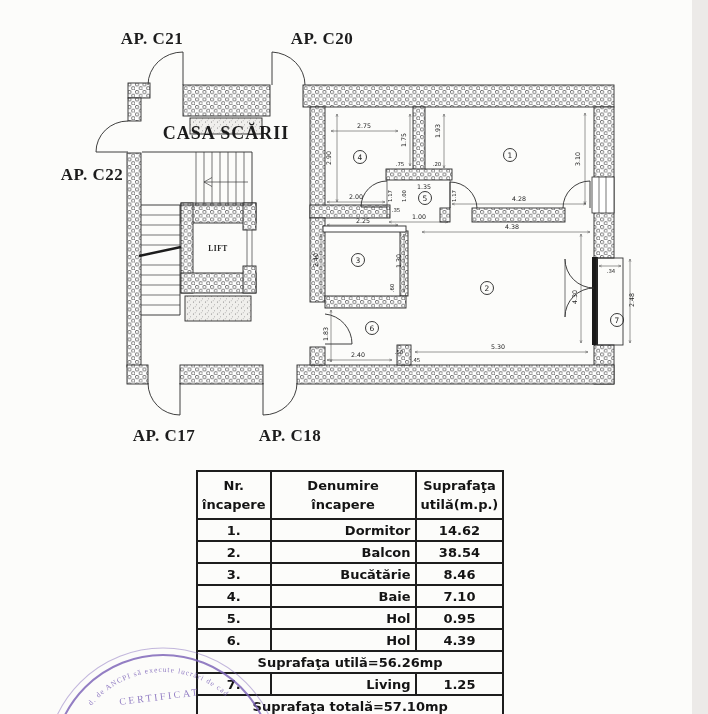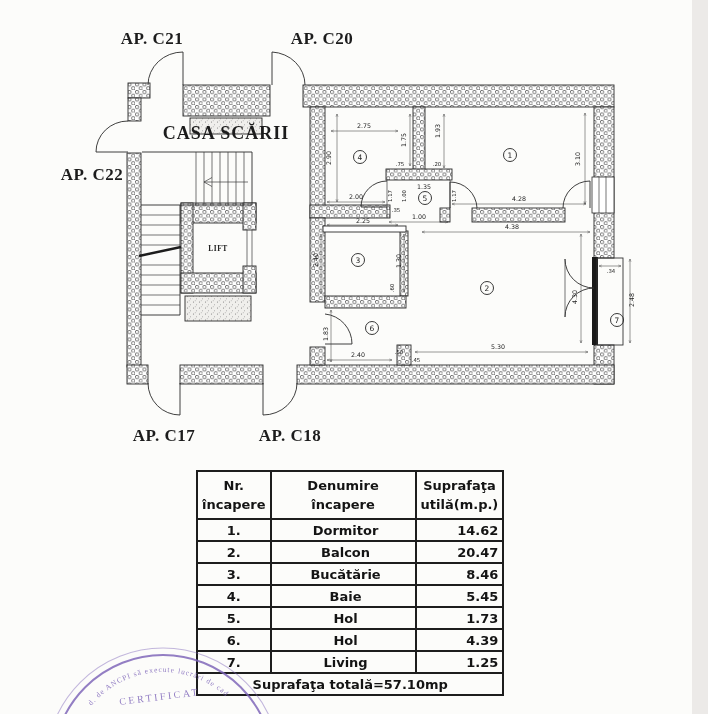--- a/index.html
+++ b/index.html
@@ -20,22 +20,22 @@
   .ln{stroke:#2a2a2a;stroke-width:.9;fill:none;}
   .lnthin{stroke:#3a3a3a;stroke-width:.7;fill:none;}
   .arc{stroke:#2a2a2a;stroke-width:.9;fill:none;}
   .dimln{stroke:#444;stroke-width:.55;fill:none;marker-start:url(#arr);marker-end:url(#arr);}
   
   #areas-table{position:absolute;left:196px;top:470px;z-index:2;border-collapse:collapse;
      font-family:"DejaVu Sans",sans-serif;font-weight:bold;color:#141414;background:transparent;}
   #areas-table td{border:2px solid #1d1d1d;font-size:13px;padding:0 4px;height:20px;background:transparent;}
   #areas-table td.hdr{height:46px;text-align:center;line-height:1.5;font-size:13px;}
   .c-nr{width:52px;text-align:center;}
-  .c-name{width:130px;text-align:center;padding-left:9px !important;}
-  .c-area{width:72px;text-align:right;border-radius:8px;}
+  .c-name{width:130px;text-align:right;padding-left:9px !important;}
+  .c-area{width:72px;text-align:center;border-radius:8px;}
   .spanrow{text-align:center;font-size:13.5px;}
   
   .stamp-txt{font-family:"Liberation Serif",serif;fill:#7c63b8;}
 </style>
 </head>
 <body>
 
 <div id="page">
 
 <svg id="plan-svg" width="708" height="714" viewBox="0 0 708 714">
@@ -276,41 +276,44 @@
       </td>
     </tr>
     <tr>
       <td class="c-nr">1.</td>
       <td class="c-name">Dormitor</td>
       <td class="c-area">14.62</td>
     </tr>
     <tr>
       <td class="c-nr">2.</td>
       <td class="c-name">Balcon</td>
-      <td class="c-area">20.47</td>
+      <td class="c-area">38.54</td>
     </tr>
     <tr>
       <td class="c-nr">3.</td>
       <td class="c-name">Bucătărie</td>
       <td class="c-area">8.46</td>
     </tr>
     <tr>
       <td class="c-nr">4.</td>
       <td class="c-name">Baie</td>
-      <td class="c-area">5.45</td>
+      <td class="c-area">7.10</td>
     </tr>
     <tr>
       <td class="c-nr">5.</td>
       <td class="c-name">Hol</td>
-      <td class="c-area">1.73</td>
+      <td class="c-area">0.95</td>
     </tr>
     <tr>
       <td class="c-nr">6.</td>
       <td class="c-name">Hol</td>
       <td class="c-area">4.39</td>
+    </tr>
+    <tr>
+      <td class="spanrow" colspan="3">Suprafaţa utilă=56.26mp</td>
     </tr>
     <tr>
       <td class="c-nr">7.</td>
       <td class="c-name">Living</td>
       <td class="c-area">1.25</td>
     </tr>
     <tr>
       <td class="spanrow" colspan="3">Suprafaţa totală=57.10mp</td>
     </tr>
 

